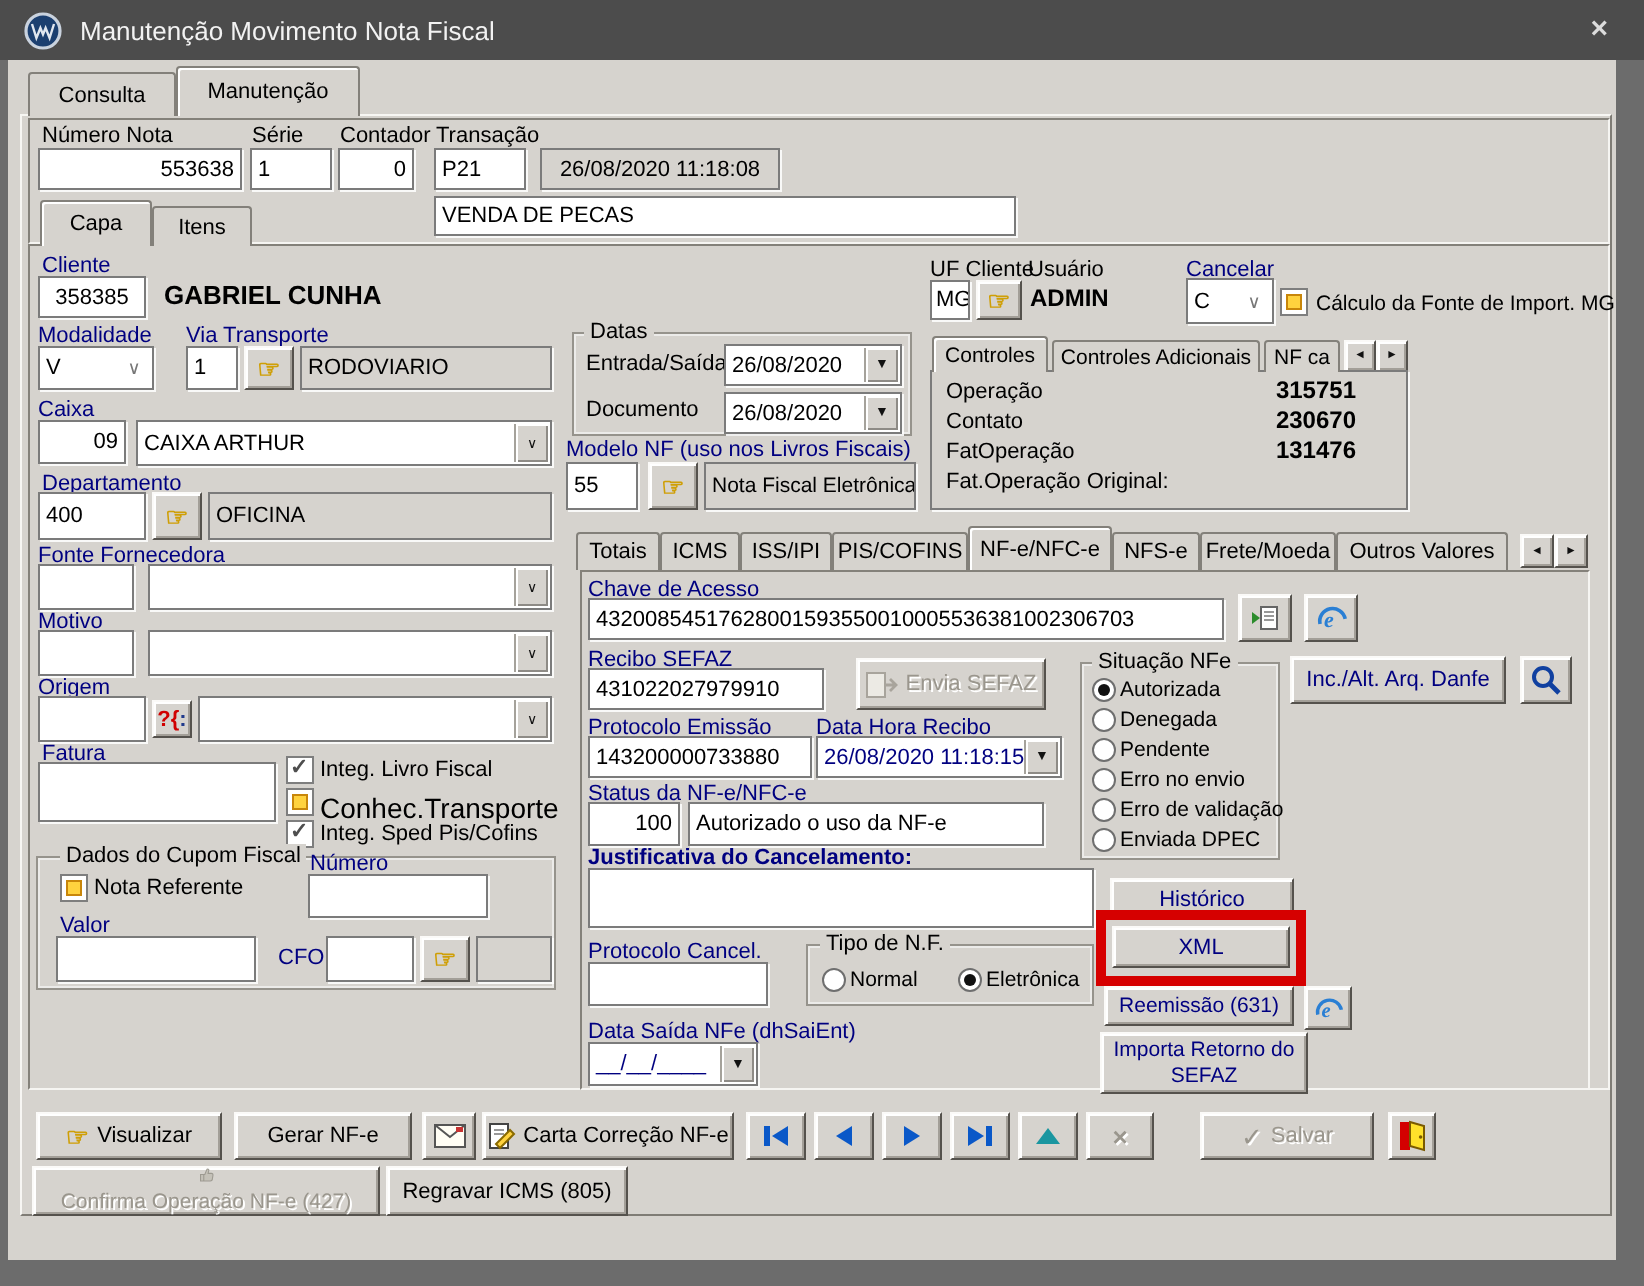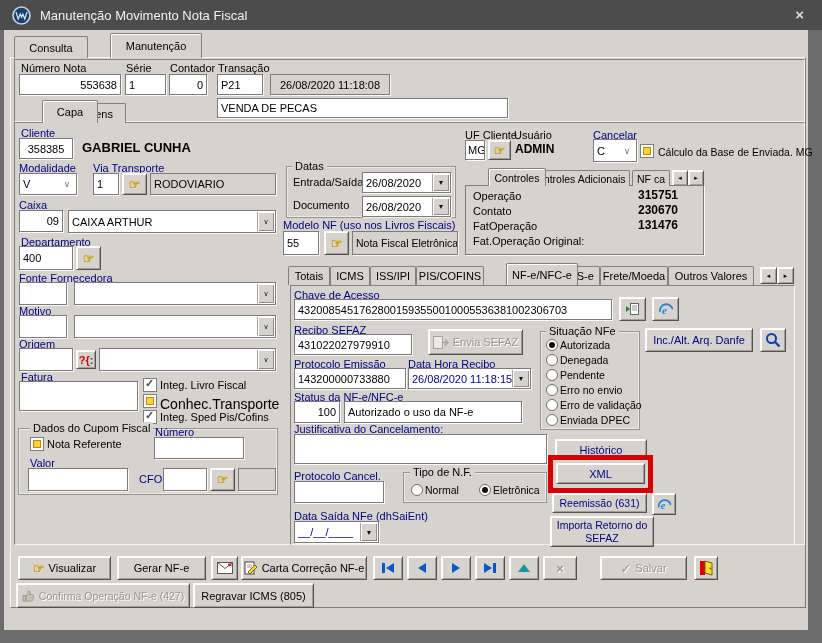--- a/index.html
+++ b/index.html
@@ -14,21 +14,21 @@
   .right{justify-content:flex-end;}
   .center{justify-content:center;}
   .dd{position:absolute;right:1px;top:1px;bottom:1px;width:16px;background:#d6d3ce;border-left:1px solid #a5a29b;box-shadow:inset 1px 1px 0 #fff,inset -1px -1px 0 #8e8b86;display:flex;align-items:center;justify-content:center;font-size:7px;color:#111;}
   .dd.flat{background:#fff;box-shadow:none;border-left:none;color:#777;font-size:9px;}
   .btn{position:absolute;background:#d6d3ce;border:1px solid;border-color:#fbfaf8 #55524d #55524d #fbfaf8;box-shadow:inset 1px 1px 0 #fff,inset -1px -1px 0 #a39f98;font-size:11px;display:flex;align-items:center;justify-content:center;gap:4px;color:#000;white-space:nowrap;box-sizing:border-box;}
   .btn.navy{color:#000080;}
   .btn.disabled{color:#9a968d;text-shadow:1px 1px 0 #fff;}
   .grp{position:absolute;border:1px solid #96938c;box-shadow:inset 0 0 0 1px rgba(255,255,255,.55);box-sizing:border-box;}
   .legend{position:absolute;font-size:11px;color:#000;background:#d6d3ce;padding:0 3px;white-space:nowrap;}
   .tab{position:absolute;background:#d6d3ce;border:1px solid #83807a;border-bottom:none;border-radius:2px 2px 0 0;font-size:11px;color:#000;display:flex;align-items:center;justify-content:center;white-space:nowrap;box-sizing:border-box;z-index:2;}
-  .tab.active{box-shadow:inset 1px 1px 0 #fff;z-index:3;margin-left:22px;}
+  .tab.active{box-shadow:inset 1px 1px 0 #fff;z-index:3;}
   .panel-raised{position:absolute;background:#d6d3ce;border:1px solid;border-color:#f7f6f3 #7f7c75 #7f7c75 #f7f6f3;box-sizing:border-box;}
   .panel-inset{position:absolute;border:1px solid;border-color:#84817a #f6f5f2 #f6f5f2 #84817a;box-sizing:border-box;}
   .check{position:absolute;width:12px;height:12px;background:#fff;border:1px solid #7e7e7e;box-sizing:content-box;}
   .check.checked::after{content:"✓";position:absolute;top:-2px;left:1px;font-size:11px;font-weight:bold;color:#4e4e4e;}
   .check.yellow::after{content:"";position:absolute;inset:2px;background:#ffd23e;border:1px solid #c8860a;}
   .radio{position:absolute;width:10px;height:10px;background:#fff;border:1px solid #6f6f6f;border-radius:50%;}
   .radio.sel::after{content:"";position:absolute;inset:2px;background:#111;border-radius:50%;}
   .rlbl{position:absolute;font-size:10.5px;color:#000;white-space:nowrap;}
   .hand{color:#cf9f06;font-size:13px;font-weight:bold;line-height:1;}
   .sarr{font-size:6px;color:#111;}
@@ -101,20 +101,21 @@
   <div class="field" style="left:68px;top:210px;width:208px;height:23px;">
       <span>CAIXA ARTHUR</span>
       <span class="dd">∨</span>
     </div>
 
   <span class="lbl" style="left:21px;top:236px;">Departamento</span>
   <div class="field" style="left:19px;top:246px;width:54px;height:24px;">400</div>
   <div class="btn" style="left:76px;top:246px;width:25px;height:24px;">
       <span class="hand">☞</span>
     </div>
+  <div class="field gray" style="left:104px;top:246px;width:172px;height:24px;">OFICINA</div>
 
   <span class="lbl" style="left:19px;top:272px;">Fonte Fornecedora</span>
   <div class="field" style="left:19px;top:282px;width:48px;height:23px;"></div>
   <div class="field" style="left:74px;top:282px;width:202px;height:23px;">
       <span class="dd">∨</span>
     </div>
 
   <span class="lbl" style="left:19px;top:305px;">Motivo</span>
   <div class="field" style="left:19px;top:315px;width:48px;height:23px;"></div>
   <div class="field" style="left:74px;top:315px;width:202px;height:23px;">
@@ -183,21 +184,21 @@
       <span class="hand">☞</span>
     </div>
   <span class="abs bold" style="left:515px;top:142px;font-size:12px;">ADMIN</span>
 
   <span class="lbl" style="left:593px;top:129px;">Cancelar</span>
   <div class="field" style="left:593px;top:139px;width:44px;height:23px;">
       <span>C</span>
       <span class="dd flat">∨</span>
     </div>
   <span class="check yellow" style="left:640px;top:144px;"></span>
-  <span class="rlbl" style="left:658px;top:146px;">Cálculo da Base de Enviada. MG</span>
+  <span class="rlbl" style="left:658px;top:146px;">Cálculo da Fonte de Import. MG</span>
 
   <div class="tab active" style="left:466px;top:168px;width:58px;height:18px;font-size:10.5px;">
       <span>Controles</span>
     </div>
   <div class="tab" style="left:526px;top:170px;width:104px;height:16px;font-size:10.5px;">
       <span>Controles Adicionais</span>
     </div>
   <div class="tab" style="left:632px;top:170px;width:38px;height:16px;font-size:10.5px;">
       <span>NF ca</span>
     </div>
@@ -306,21 +307,21 @@
   <span class="lbl" style="left:408px;top:358px;">Data Hora Recibo</span>
   <div class="field" style="left:408px;top:368px;width:123px;height:21px;">
       <span style="color:#000080;">26/08/2020 11:18:15</span>
       <span class="dd">▼</span>
     </div>
 
   <span class="lbl" style="left:294px;top:391px;">Status da NF-e/NFC-e</span>
   <div class="field right" style="left:294px;top:401px;width:46px;height:22px;">100</div>
   <div class="field" style="left:344px;top:401px;width:178px;height:22px;">Autorizado o uso da NF-e</div>
 
-  <span class="lbl" style="left:294px;top:423px;">Justificativa do Cancelamento:</span>
+  <span class="lbl" style="left:294px;top:423px;font-weight:bold;">Justificativa do Cancelamento:</span>
   <div class="field" style="left:294px;top:434px;width:253px;height:30px;"></div>
 
   <span class="lbl" style="left:294px;top:470px;">Protocolo Cancel.</span>
   <div class="field" style="left:294px;top:481px;width:90px;height:22px;"></div>
 
   <div class="grp" style="left:403px;top:472px;width:144px;height:31px;"></div>
   <span class="legend" style="left:410px;top:466px;">Tipo de N.F.</span>
   <span class="radio" style="left:411px;top:484px;"></span>
   <span class="rlbl" style="left:425px;top:484px;">Normal</span>
   <span class="radio sel" style="left:479px;top:484px;"></span>
@@ -400,21 +401,21 @@
       <span>Salvar</span>
     </div>
   <div class="btn" style="left:694px;top:556px;width:24px;height:24px;">
     <svg width="14" height="16" viewBox="0 0 14 16">
         <rect x="1" y="1" width="5" height="14" fill="#d40000"></rect>
         <path d="M6 1 L13 3 V15 L6 13 Z" fill="#ffe12b" stroke="#7a5a00"></path>
         <circle cx="11.3" cy="8.5" r="0.9" fill="#7a5a00"></circle>
       </svg>
   </div>
 
-  <div class="btn disabled" style="left:16px;top:583px;width:174px;height:25px;font-size:10.5px;">
+  <div class="btn disabled" style="left:16px;top:583px;width:174px;height:25px;font-size:10.5px;flex-direction:column;">
     <svg width="13" height="12" viewBox="0 0 14 13">
         <path d="M1 6 h3 v6 H1 z M4 12 h6 q2 0 2-2 l.5-3 q.3-2-1.5-2 H8 l.6-2.4 Q9 1 7.6 1 7 1 6.6 2 L5 6 H4 z" fill="#c4c1b8" stroke="#9d9a91"></path>
       </svg>
     <span>Confirma Operação NF-e (427)</span>
   </div>
   <div class="btn" style="left:193px;top:583px;width:121px;height:25px;">
       <span>Regravar ICMS (805)</span>
     </div>
 </div>
 

